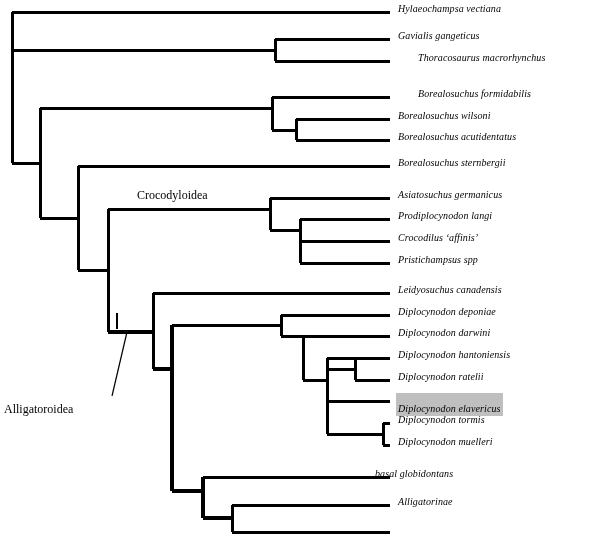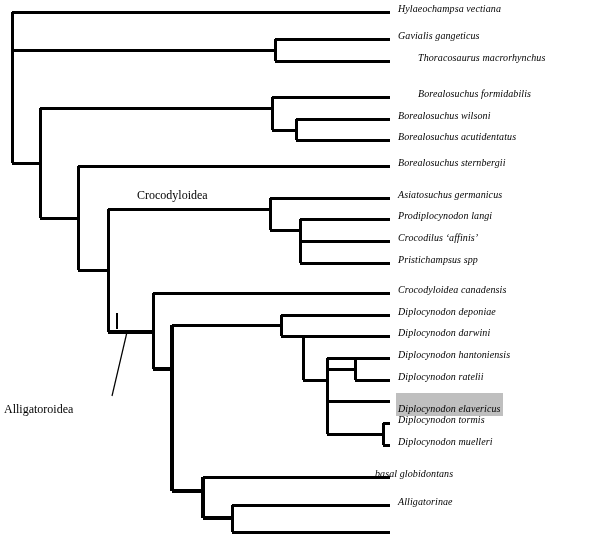--- a/index.html
+++ b/index.html
@@ -129,21 +129,21 @@
       <div class="taxon-label" style="left: 398px; top: 31px;">Gavialis gangeticus</div>
       <div class="taxon-label" style="left: 418px; top: 53px;">Thoracosaurus macrorhynchus</div>
       <div class="taxon-label" style="left: 398px; top: 89px; margin-left: 20px;">Borealosuchus formidabilis</div>
       <div class="taxon-label" style="left: 398px; top: 111px;">Borealosuchus wilsoni</div>
       <div class="taxon-label" style="left: 398px; top: 132px;">Borealosuchus acutidentatus</div>
       <div class="taxon-label" style="left: 398px; top: 158px;">Borealosuchus sternbergii</div>
       <div class="taxon-label" style="left: 398px; top: 190px;">Asiatosuchus germanicus</div>
       <div class="taxon-label" style="left: 398px; top: 211px;">Prodiplocynodon langi</div>
       <div class="taxon-label" style="left: 398px; top: 233px;">Crocodilus ‘affinis’</div>
       <div class="taxon-label" style="left: 398px; top: 255px;">Pristichampsus spp</div>
-      <div class="taxon-label" style="left: 398px; top: 285px;">Crocodyloidea canadensis</div>
+      <div class="taxon-label" style="left: 398px; top: 285px;">Leidyosuchus canadensis</div>
       <div class="taxon-label" style="left: 398px; top: 307px;">Diplocynodon deponiae</div>
       <div class="taxon-label" style="left: 398px; top: 328px;">Diplocynodon darwini</div>
       <div class="taxon-label" style="left: 398px; top: 350px; text-align: center;">Diplocynodon hantoniensis</div>
       <div class="taxon-label" style="left: 398px; top: 372px;">Diplocynodon ratelii</div>
       <div class="taxon-label highlight" style="left: 398px; top: 393px;">Diplocynodon elavericus</div>
       <div class="taxon-label" style="left: 398px; top: 415px;">Diplocynodon tormis</div>
       <div class="taxon-label" style="left: 398px; top: 437px;">Diplocynodon muelleri</div>
       <div class="taxon-label" style="left: 375px; top: 469px;">basal globidontans</div>
       <div class="taxon-label" style="left: 398px; top: 497px;">Alligatorinae</div>
       <div class="taxon-label" style="left: 398px; top: 555px;">Caimaninae</div>

